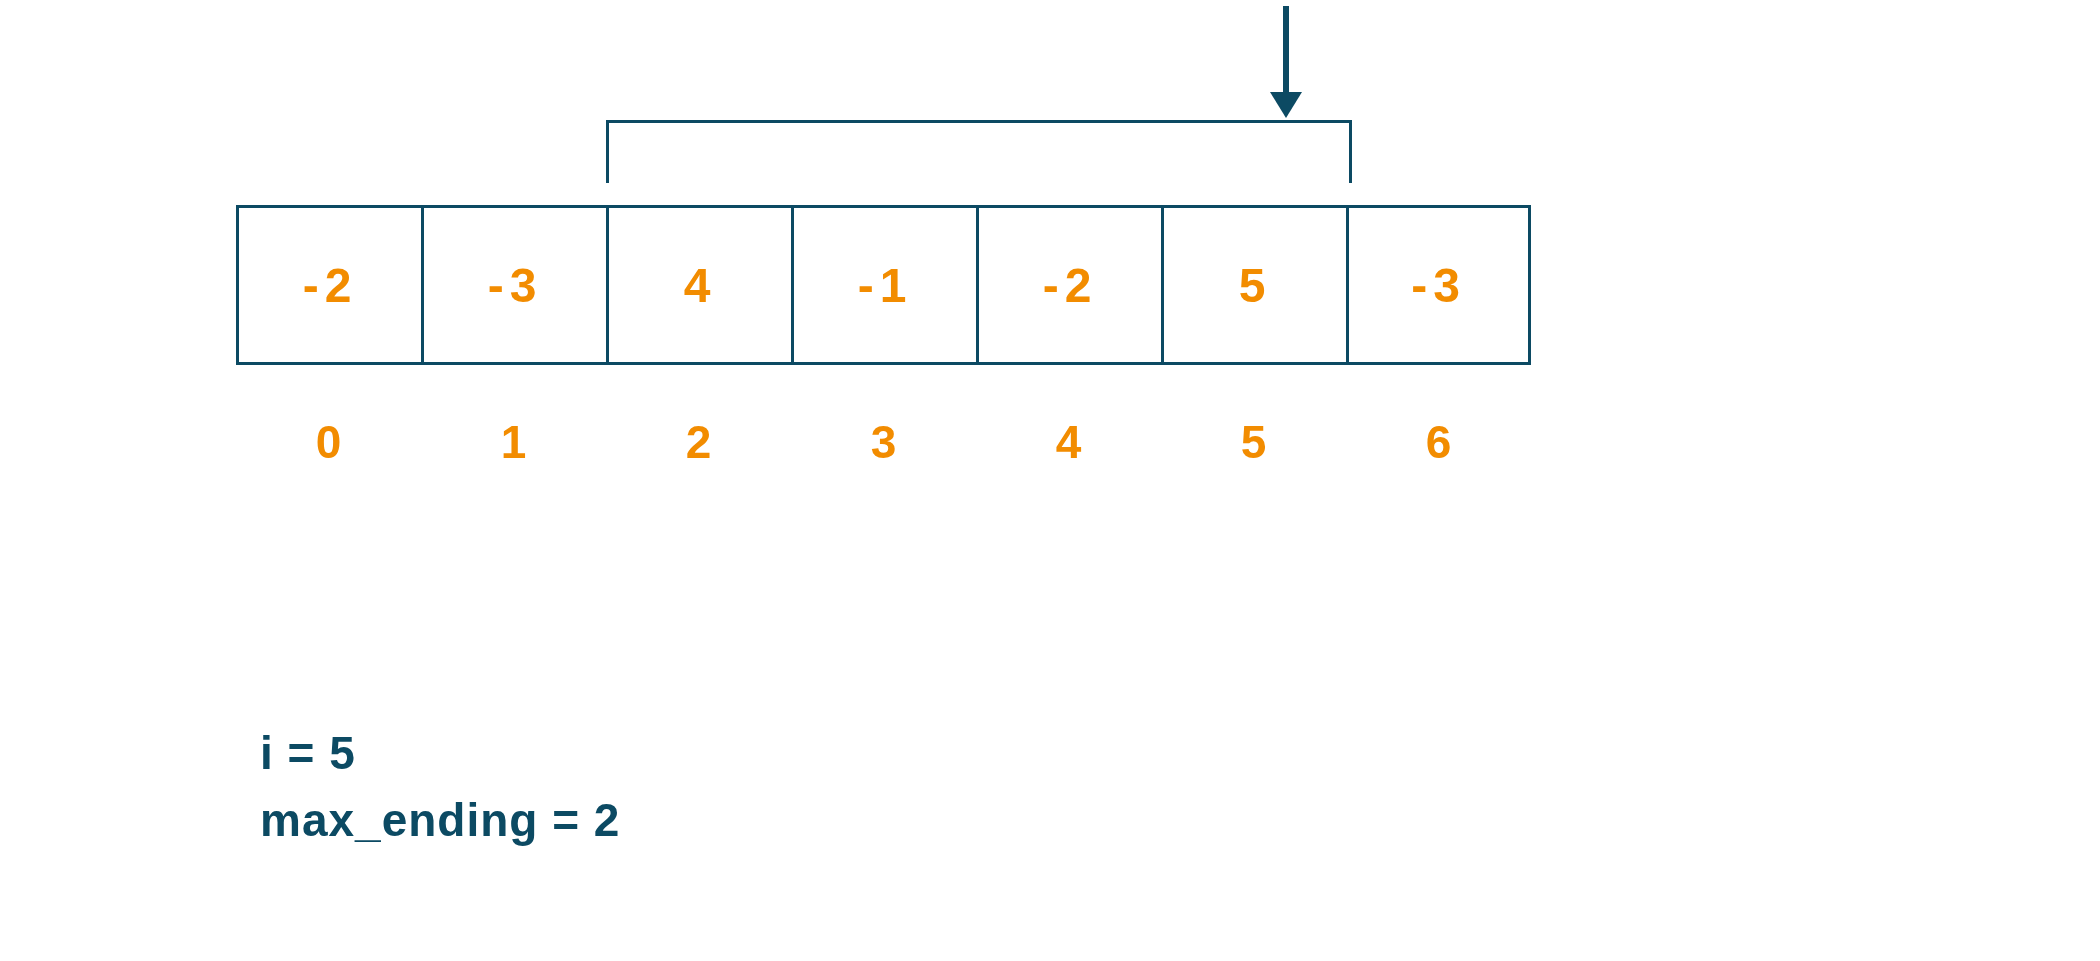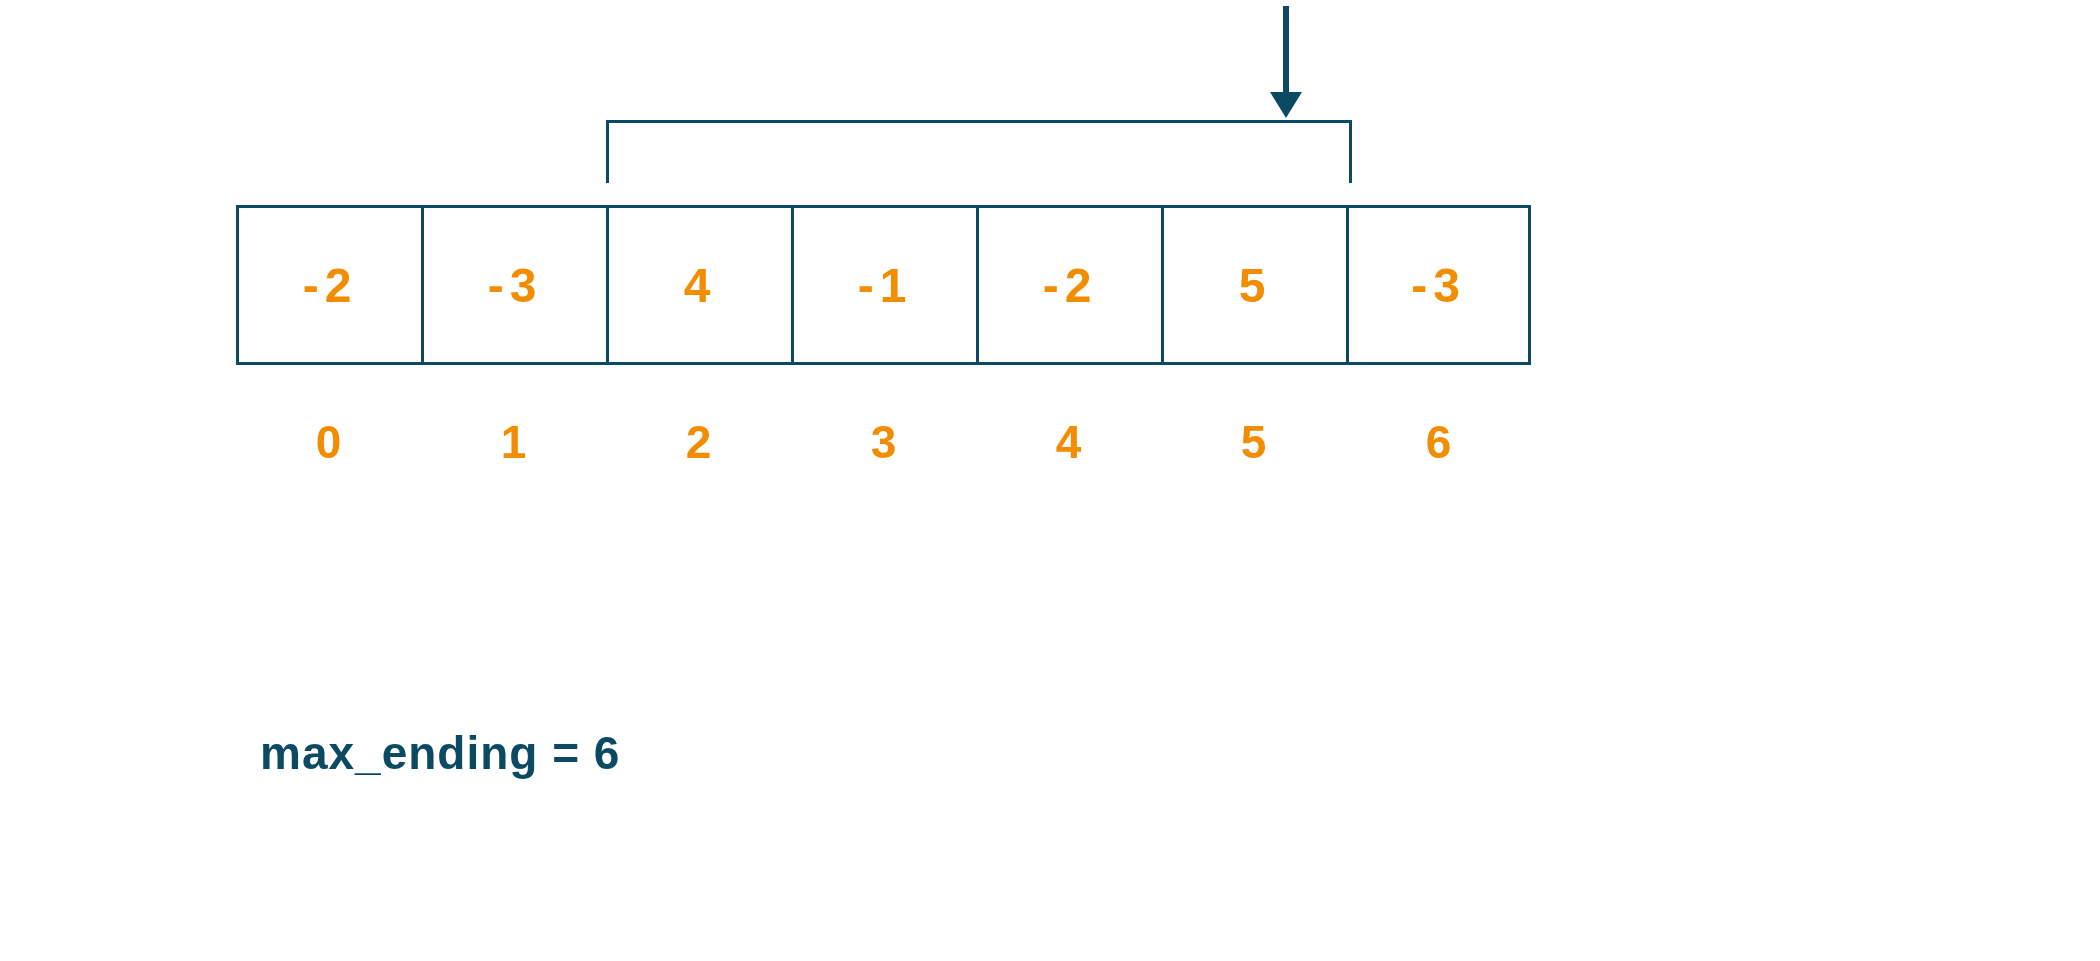--- a/index.html
+++ b/index.html
@@ -99,16 +99,17 @@
     <div class="index">0</div>
     <div class="index">1</div>
     <div class="index">2</div>
     <div class="index">3</div>
     <div class="index">4</div>
     <div class="index">5</div>
     <div class="index">6</div>
   </div>
 
   <div class="status" style="left:260px; top:720px;">
-    <div>max_ending = 6</div>
+    <div>i = 5</div>
+    <div>max_ending = 2</div>
   </div>
 
 </div>
 
 </body></html>

